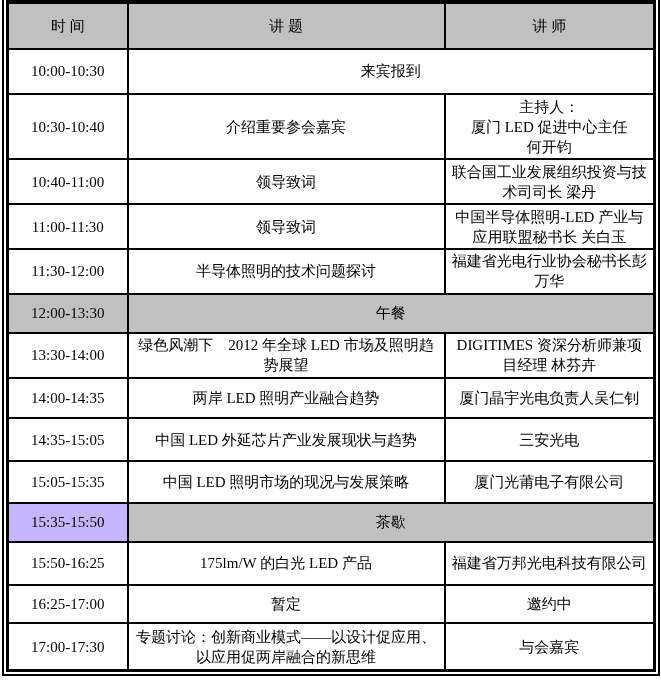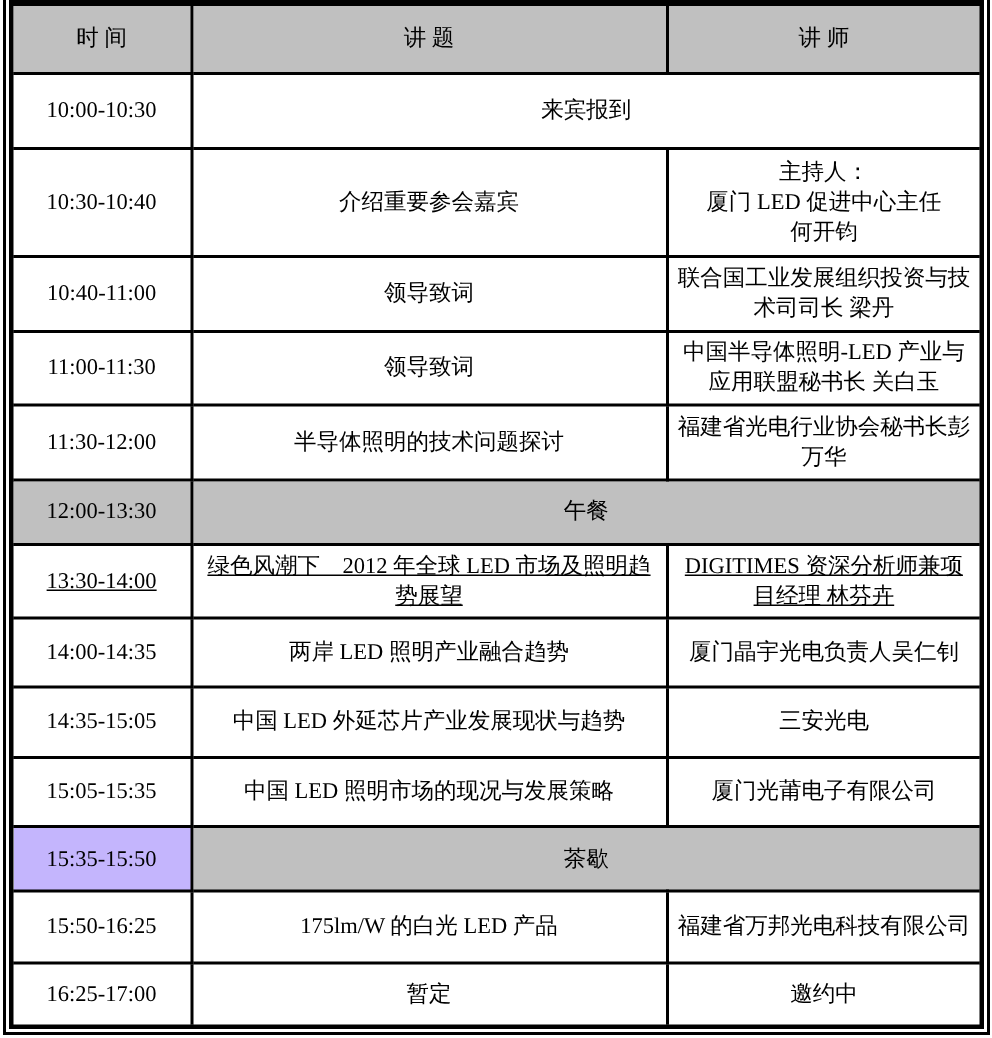--- a/index.html
+++ b/index.html
@@ -6,21 +6,21 @@
     margin: 0;
     padding: 0;
     background: #ffffff;
     font-family: "Liberation Serif", "DejaVu Serif", serif;
   }
   .page {
     width: 661px;
     height: 692px;
     box-sizing: border-box;
     background: #ffffff;
-    padding: 0 1px 2px 2px;
+    padding: 0 1px 16px 2px;
   }
   
   .table-outer {
     box-sizing: border-box;
     border: 2px solid #000;
     border-top: none;
     padding: 0 2px 2px 2px;
     height: 100%;
   }
   table.schedule {
@@ -97,21 +97,21 @@
           </tr>
           <tr style="height: 42px;">
             <td class="time">11:30-12:00</td>
             <td class="topic">半导体照明的技术问题探讨</td>
             <td class="speaker">福建省光电行业协会秘书长彭万华</td>
           </tr>
           <tr style="height: 38px;">
             <td class="time" style="background: rgb(192, 192, 192); text-align: center;">12:00-13:30</td>
             <td colspan="2" class="merged" style="background: rgb(192, 192, 192); margin-top: 24px;">午餐</td>
           </tr>
-          <tr style="height: 44px; text-decoration: underline;">
+          <tr style="height: 44px;">
             <td class="time">13:30-14:00</td>
             <td class="topic">绿色风潮下　2012 年全球 LED 市场及照明趋势展望</td>
             <td class="speaker">DIGITIMES 资深分析师兼项目经理 林芬卉</td>
           </tr>
           <tr style="height: 40px;">
             <td class="time">14:00-14:35</td>
             <td class="topic">两岸 LED 照明产业融合趋势</td>
             <td class="speaker">厦门晶宇光电负责人吴仁钊</td>
           </tr>
           <tr style="height: 42px;">
@@ -131,16 +131,21 @@
           <tr style="height: 42px;">
             <td class="time">15:50-16:25</td>
             <td class="topic">175lm/W 的白光 LED 产品</td>
             <td class="speaker">福建省万邦光电科技有限公司</td>
           </tr>
           <tr style="height: 38px;">
             <td class="time">16:25-17:00</td>
             <td class="topic">暂定</td>
             <td class="speaker">邀约中</td>
           </tr>
+          <tr style="height: 46px;">
+            <td class="time">17:00-17:30</td>
+            <td class="topic">专题讨论：创新商业模式——以设计促应用、以应用促两岸融合的新思维</td>
+            <td class="speaker">与会嘉宾</td>
+          </tr>
         </tbody>
     </table>
   </div>
 </div>
 
 </body></html>

